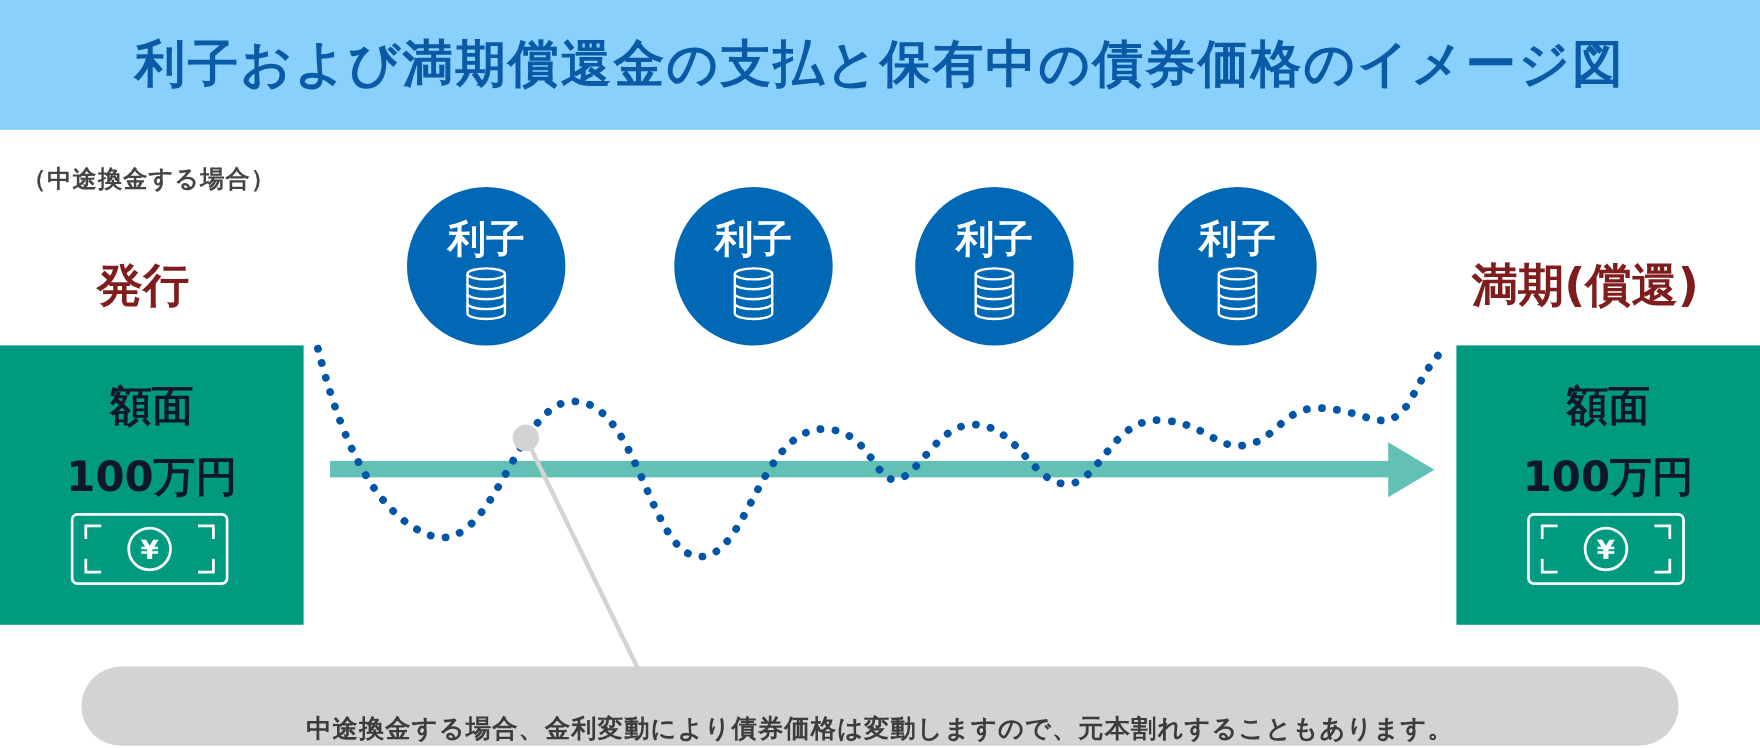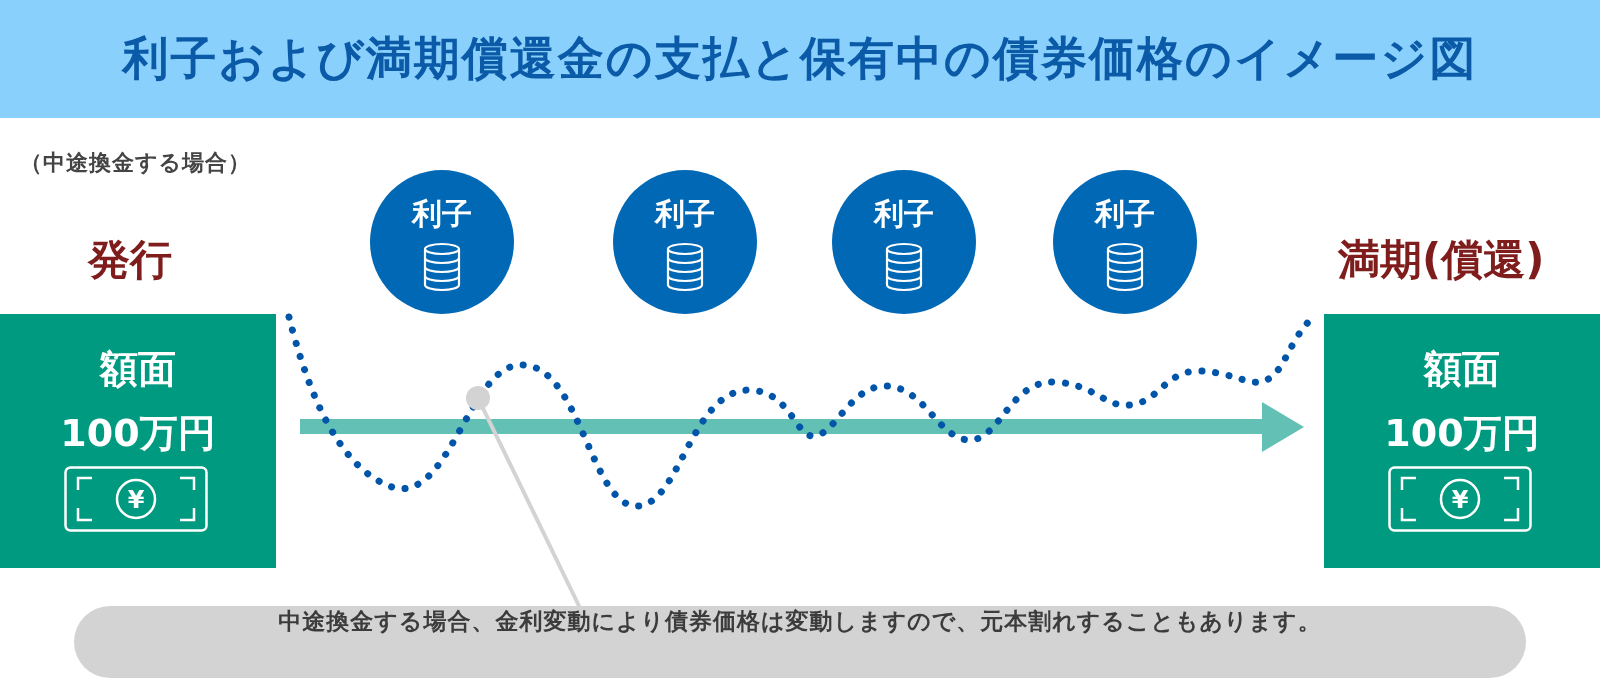--- a/index.html
+++ b/index.html
@@ -5,33 +5,33 @@
   html,body{margin:0;padding:0;}
   body{width:1600px;height:680px;position:relative;background:#ffffff;overflow:hidden;
        font-family:"DejaVu Sans","Liberation Sans",sans-serif;}
   .header{position:absolute;left:0;top:0;width:1600px;height:118px;background:#8ad0fc;
           display:flex;align-items:center;justify-content:center;}
   .header h1{margin:0;font-size:46px;font-weight:bold;color:#0a5aa8;letter-spacing:2px;}
   .subtitle{position:absolute;left:20px;top:148px;font-size:22px;font-weight:bold;color:#444;letter-spacing:1px;}
   .stage-label{position:absolute;font-size:42px;font-weight:bold;color:#7f1d1d;}
   .stage-label.issue{left:88px;top:232px;}
   .stage-label.maturity{left:1338px;top:232px;}
-  .face-box{position:absolute;top:314px;width:276px;height:254px;background:#009a80;color:#ffffff;
+  .face-box{position:absolute;top:314px;width:276px;height:254px;background:#009a80;color:#0f172a;
             text-align:center;}
   .face-box.left{left:0;}
   .face-box.right{left:1324px;}
   .face-box .t1{position:absolute;left:0;width:100%;top:30px;font-size:38px;font-weight:bold;}
   .face-box .t2{position:absolute;left:0;width:100%;top:84px;font-size:38px;font-weight:bold;margin-top:10px;}
   .bill{position:absolute;left:64px;top:152px;width:144px;height:66px;}
   .interest{position:absolute;top:170px;width:144px;height:144px;border-radius:50%;background:#0068b5;color:#fff;}
-  .interest .lbl{position:absolute;left:0;width:100%;top:24px;text-align:center;font-size:30px;font-weight:bold;}
+  .interest .lbl{position:absolute;left:0;width:100%;top:24px;text-align:center;font-size:35px;font-weight:bold;}
   .interest .coin{position:absolute;left:52px;top:72px;width:40px;height:50px;}
   .chart{position:absolute;left:0;top:0;width:1600px;height:680px;pointer-events:none;}
   .note{position:absolute;left:74px;top:606px;width:1452px;height:72px;border-radius:36px;background:#d3d3d3;
-        display:flex;align-items:flex-start;justify-content:center;}
+        display:flex;align-items:flex-end;justify-content:center;}
   .note span{font-size:23px;font-weight:bold;color:#3c3c3c;letter-spacing:1px;}
 </style>
 </head>
 <body>
 
 <div class="header">
   <h1>利子および満期償還金の支払と保有中の債券価格のイメージ図</h1>
 </div>
 
 <div class="subtitle">（中途換金する場合）</div>

